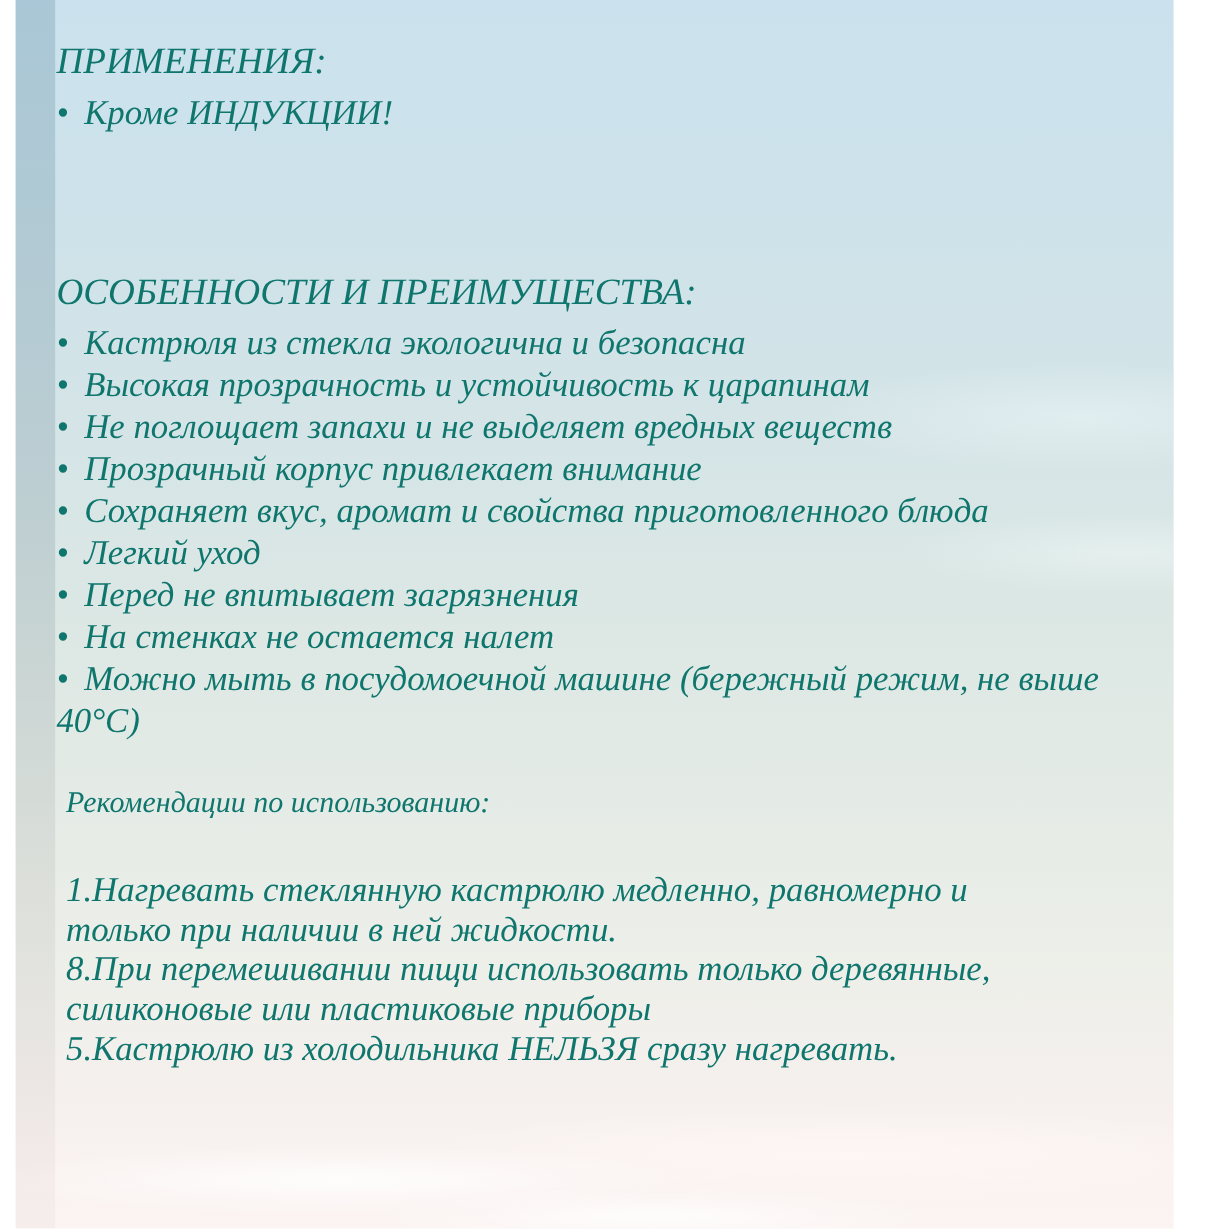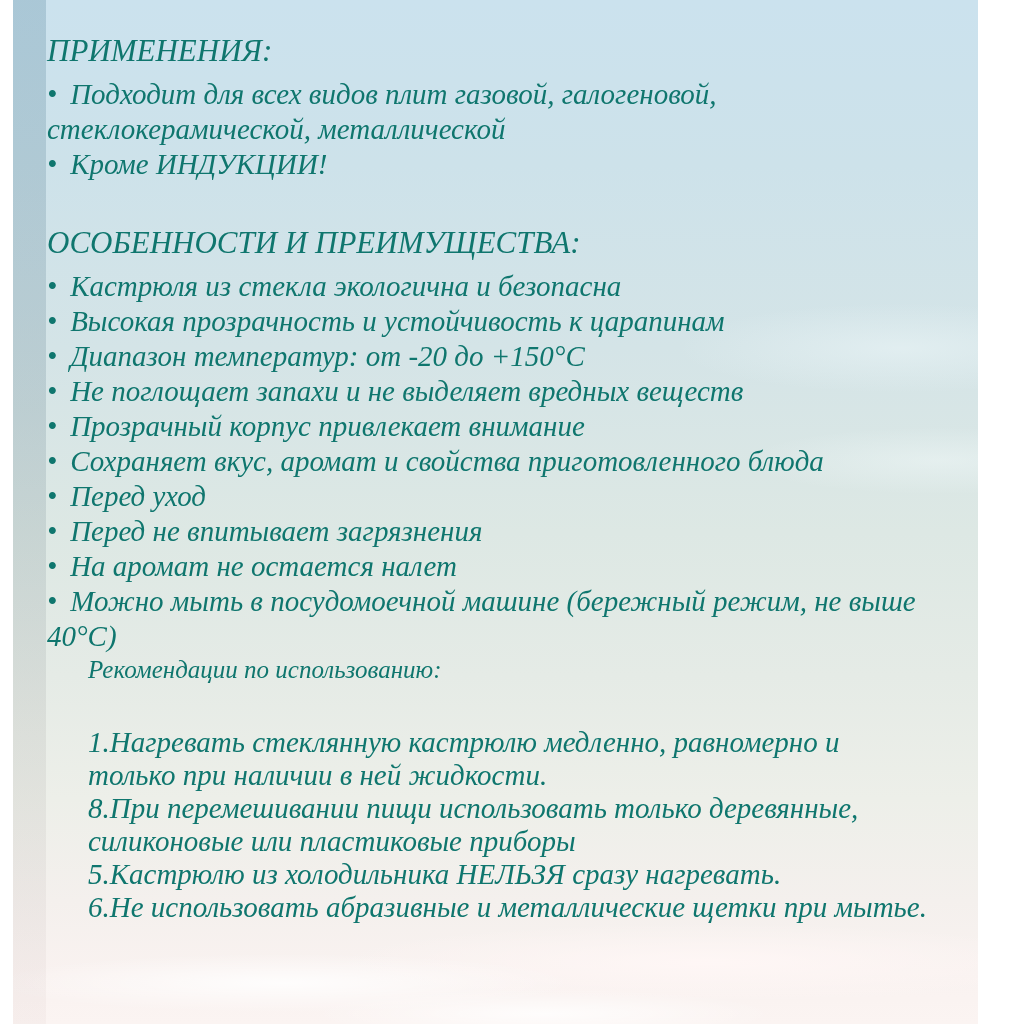--- a/index.html
+++ b/index.html
@@ -56,21 +56,21 @@
     position: absolute;
     left: 47px;
     top: 4px;
     width: 932px;
     height: 100%;
     color: #0f766e;
     font-style: italic;
   }
   .sec-a { position: absolute; top: 26px;  left: 0; width: 932px; }
   .sec-b { position: absolute; top: 218px; left: 0; width: 932px; }
-  .sec-c { position: absolute; top: 650px; left: 8px; width: 924px; margin-left: 33px; }
+  .sec-c { position: absolute; top: 650px; left: 8px; width: 924px; }
 
   .head {
     font-size: 31px;
     font-weight: normal;
     line-height: 42px;
     margin: 0 0 5px 0;
   }
   .li {
     font-size: 29px;
     line-height: 35px;
@@ -96,40 +96,37 @@
 
 <div class="canvas">
   <div class="photo">
     <div class="edge-strip"></div>
   </div>
 
   <div class="content">
 
     <section class="sec-a">
       <h2 class="head">ПРИМЕНЕНИЯ:</h2>
-      <div class="li w720"><span class="b">•</span><span>Подходит для всех видов плит газовой, галогеновой, стеклокерамической, металлической</span></div>
       <div class="li"><span class="b">•</span><span>Кроме ИНДУКЦИИ!</span></div>
     </section>
 
     <section class="sec-b">
       <h2 class="head">ОСОБЕННОСТИ И ПРЕИМУЩЕСТВА:</h2>
       <div class="li"><span class="b">•</span><span>Кастрюля из стекла экологична и безопасна</span></div>
       <div class="li"><span class="b">•</span><span>Высокая прозрачность и устойчивость к царапинам</span></div>
-      <div class="li"><span class="b">•</span><span>Диапазон температур: от -20 до +150°C</span></div>
       <div class="li"><span class="b">•</span><span>Не поглощает запахи и не выделяет вредных веществ</span></div>
       <div class="li"><span class="b">•</span><span>Прозрачный корпус привлекает внимание</span></div>
       <div class="li"><span class="b">•</span><span>Сохраняет вкус, аромат и свойства приготовленного блюда</span></div>
-      <div class="li"><span class="b">•</span><span>Перед уход</span></div>
+      <div class="li"><span class="b">•</span><span>Легкий уход</span></div>
       <div class="li"><span class="b">•</span><span>Перед не впитывает загрязнения</span></div>
-      <div class="li"><span class="b">•</span><span>На аромат не остается налет</span></div>
+      <div class="li"><span class="b">•</span><span>На стенках не остается налет</span></div>
       <div class="li"><span class="b">•</span><span>Можно мыть в посудомоечной машине (бережный режим, не выше 40°C)</span></div>
     </section>
 
     <section class="sec-c">
       <h3 class="rec-head">Рекомендации по использованию:</h3>
       <div class="rec w820">1.Нагревать стеклянную кастрюлю медленно, равномерно и только при наличии в ней жидкости.</div>
       <div class="rec w852">8.При перемешивании пищи использовать только деревянные, силиконовые или пластиковые приборы</div>
       <div class="rec">5.Кастрюлю из холодильника НЕЛЬЗЯ сразу нагревать.</div>
-      <div class="rec">6.Не использовать абразивные и металлические щетки при мытье.</div>
     </section>
 
   </div>
 </div>
 
 </body></html>

